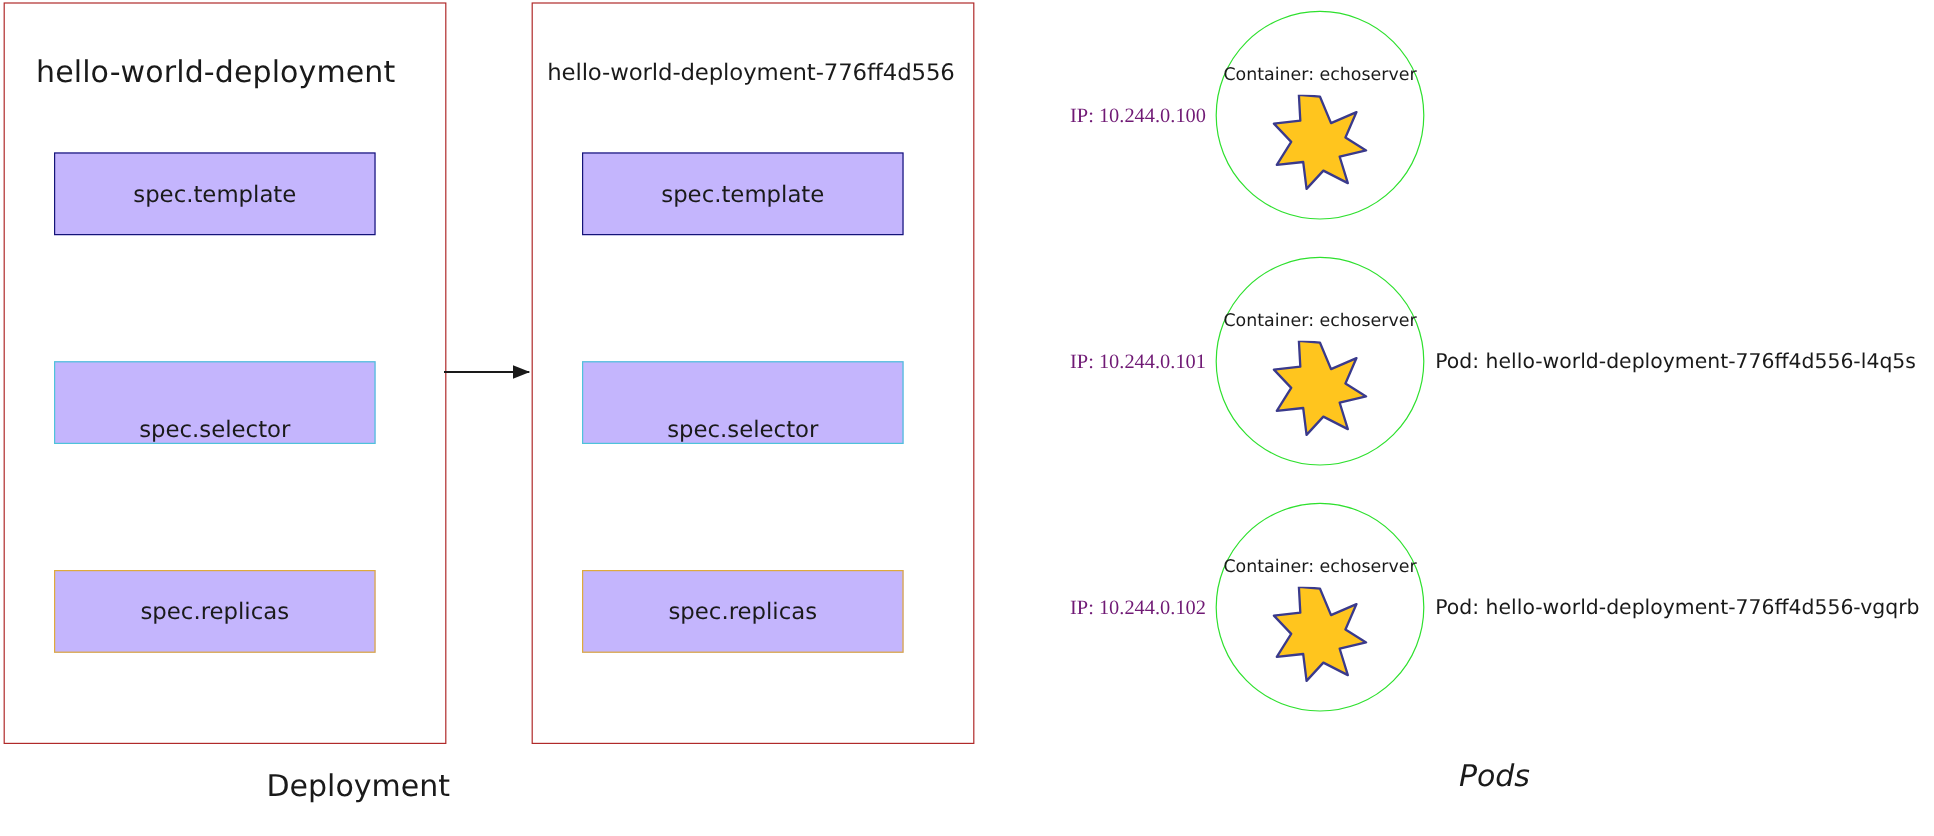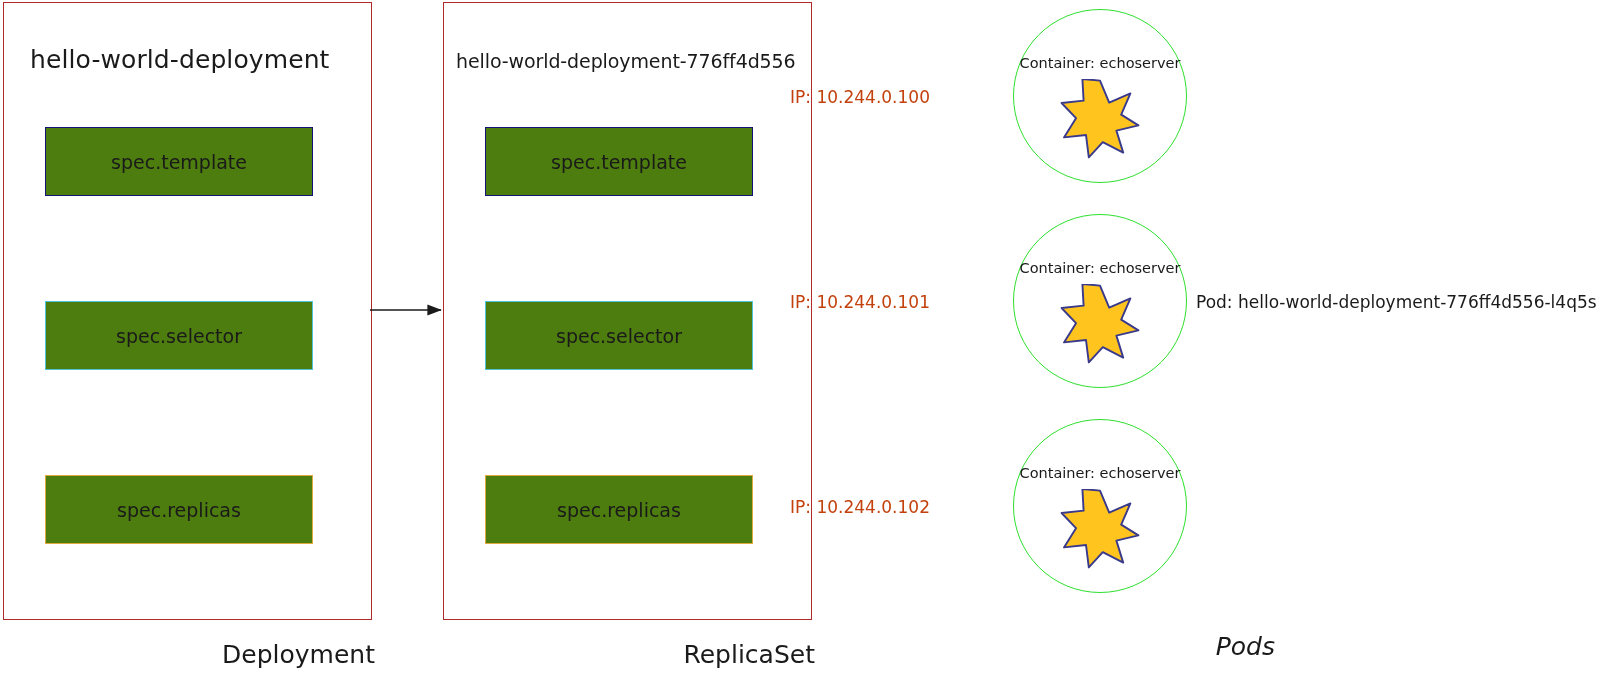--- a/index.html
+++ b/index.html
@@ -47,29 +47,29 @@
     letter-spacing: -0.1px;
   }
 
   
   .spec-box {
     position: absolute;
     box-sizing: border-box;
     display: flex;
     align-items: center;
     justify-content: center;
-    background: #4d7c0f;
+    background: #c4b5fd;
     border-width: 1.6px;
     border-style: solid;
     font-size: 19px;
     color: #1a1a1a;
     white-space: nowrap;
   }
   .spec-box.template { border-color: #141478; }
-  .spec-box.selector { border-color: #4ec3da; }
+  .spec-box.selector { border-color: #4ec3da; align-items: flex-end; }
   .spec-box.replicas { border-color: #dfaa3c; }
 
   
   #dep-template { left: 45px;  top: 127px; width: 268px; height: 69px; }
   #dep-selector { left: 45px;  top: 301px; width: 268px; height: 69px; }
   #dep-replicas { left: 45px;  top: 475px; width: 268px; height: 69px; }
   
   #rs-template  { left: 485px; top: 127px; width: 268px; height: 69px; }
   #rs-selector  { left: 485px; top: 301px; width: 268px; height: 69px; }
   #rs-replicas  { left: 485px; top: 475px; width: 268px; height: 69px; }
@@ -128,23 +128,25 @@
     left: 1060px;
     top: 77px;
     width: 80px;
     height: 80px;
   }
   .pod-ip {
     position: absolute;
     left: 790px;
     top: 85px;
     width: 215px;
+    text-align: right;
     font-size: 17px;
-    color: #c2410c;
-    white-space: nowrap;
+    color: #701a75;
+    white-space: nowrap;
+    font-family: Liberation Serif, serif;
   }
   .pod-name {
     position: absolute;
     left: 1196px;
     top: 85px;
     font-size: 17px;
     color: #1a1a1a;
     white-space: nowrap;
   }
 </style>
@@ -207,19 +209,19 @@
     <div class="pod-name">Pod: hello-world-deployment-776ff4d556-l4q5s</div>
   </div>
 
   <div class="pod-row" id="pod-row-2">
     <div class="pod-ip">IP: 10.244.0.102</div>
     <div class="pod-circle"></div>
     <div class="pod-container-label">Container: echoserver</div>
     <svg class="pod-star" viewBox="0 0 100 100">
       <path d="M50,2 L61.5,29.5 L88,18 L76.5,44.5 L98,58 L70.5,64.5 L79,92 L53.5,79 L36,98 L32.5,70 L5,73 L20,49 L2,30 L29.5,27 L28,0 Z" fill="#FFC51E" stroke="#3a3a8c" stroke-width="2.4" stroke-linejoin="round"></path>
     </svg>
+    <div class="pod-name">Pod: hello-world-deployment-776ff4d556-vgqrb</div>
   </div>
 
   <div class="caption" id="caption-deployment">Deployment</div>
-  <div class="caption" id="caption-replicaset">ReplicaSet</div>
   <div class="caption" id="caption-pods">Pods</div>
 
 </div>
 
 </body></html>

